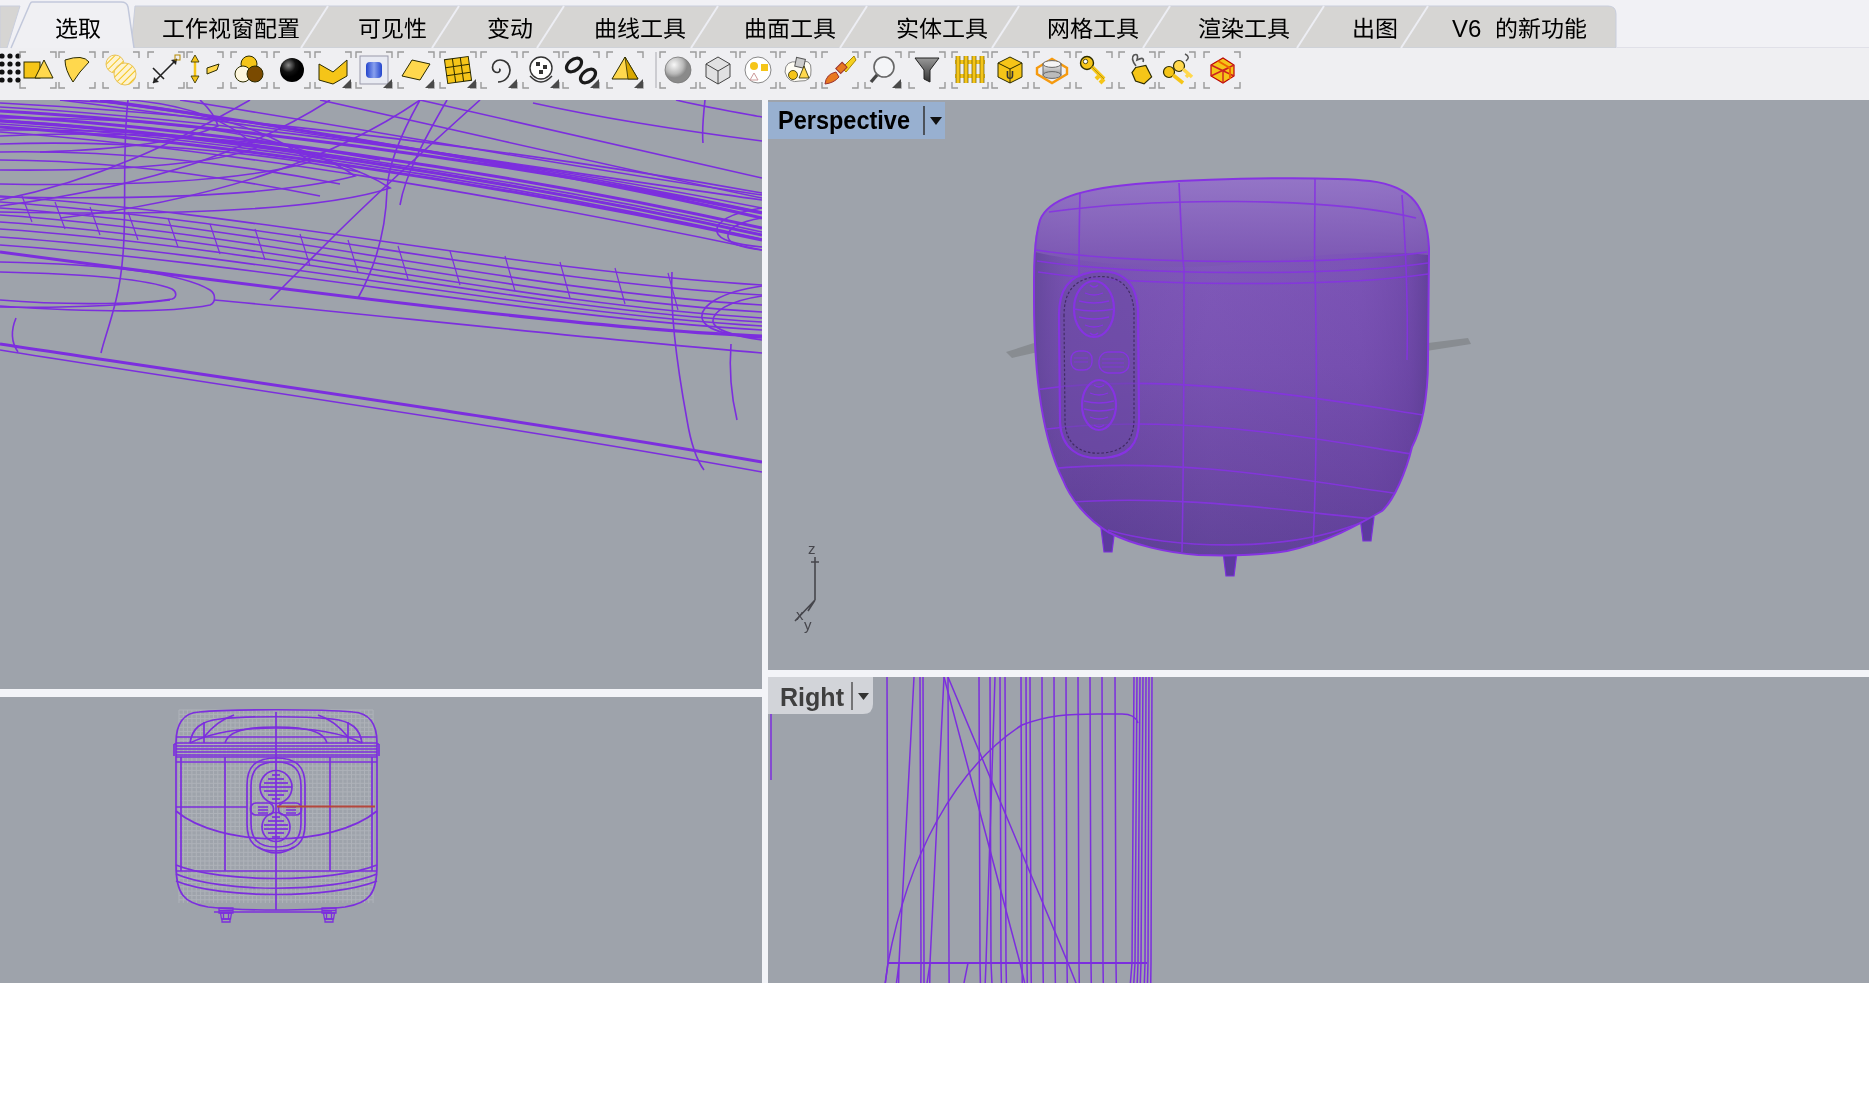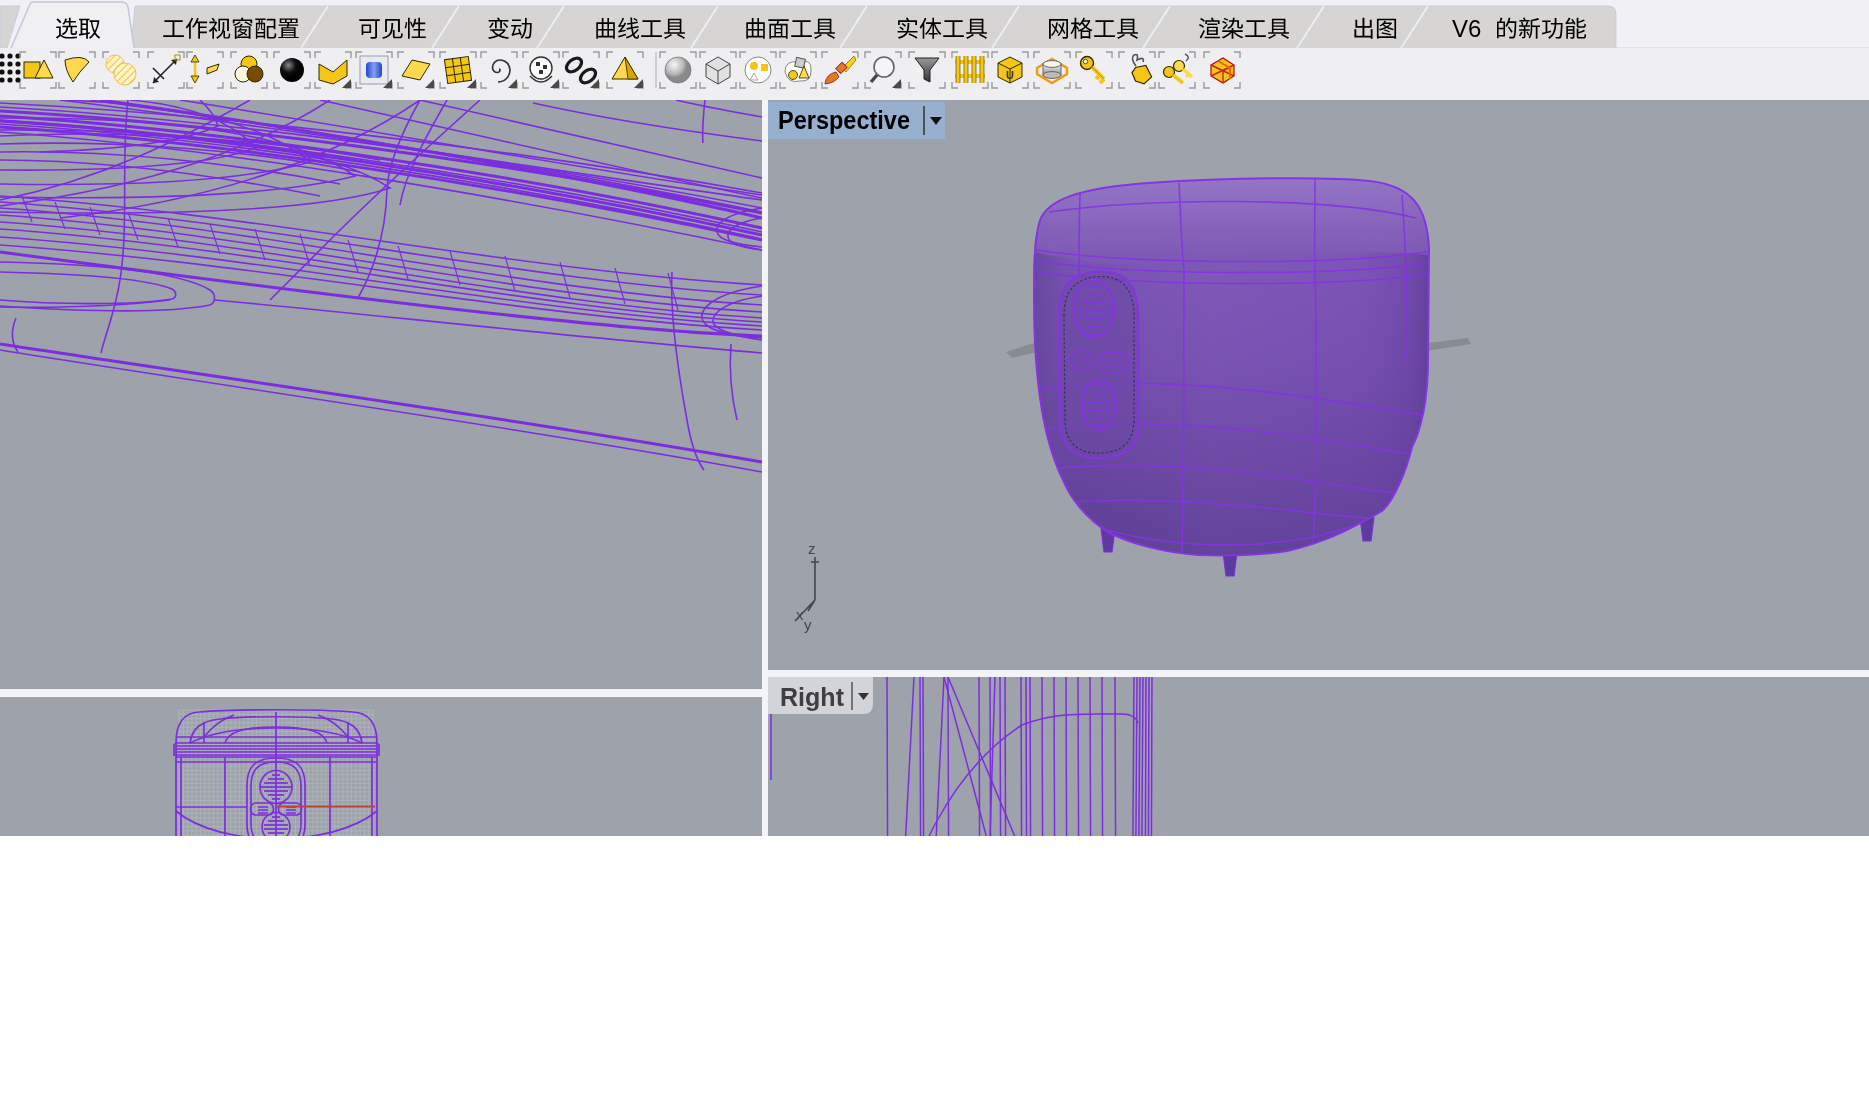--- a/index.html
+++ b/index.html
@@ -1,14 +1,14 @@
 <!DOCTYPE html>
 <html><head><meta charset="utf-8"><style>
 html,body{margin:0;padding:0}
-#root{position:relative;width:1869px;height:836px;background:#f3f4f8;overflow:hidden;font-family:"Liberation Sans",sans-serif}
+#root{position:relative;width:1869px;height:983px;background:#f3f4f8;overflow:hidden;font-family:"Liberation Sans",sans-serif}
 .abs{position:absolute}
 </style></head><body>
 <div id="root">
 <svg class="abs" style="left:0;top:0" width="1869" height="100">
       <rect x="0" y="0" width="1869" height="48" fill="#f1f1f5"></rect>
       <path d="M135,6 L1608,6 Q1616,6 1616,14 L1616,48 L131,48 Z" fill="#d6d5d3" stroke="#c9cedd" stroke-width="1"></path>
       <path d="M0,6 L20,6 L7,48 L0,48 Z" fill="#d6d5d3" stroke="#c9cedd" stroke-width="1"></path>
       <line x1="301" y1="48" x2="328" y2="6" stroke="#edeef4" stroke-width="2"></line>
       <line x1="432" y1="48" x2="459" y2="6" stroke="#edeef4" stroke-width="2"></line>
       <line x1="537" y1="48" x2="564" y2="6" stroke="#edeef4" stroke-width="2"></line>

